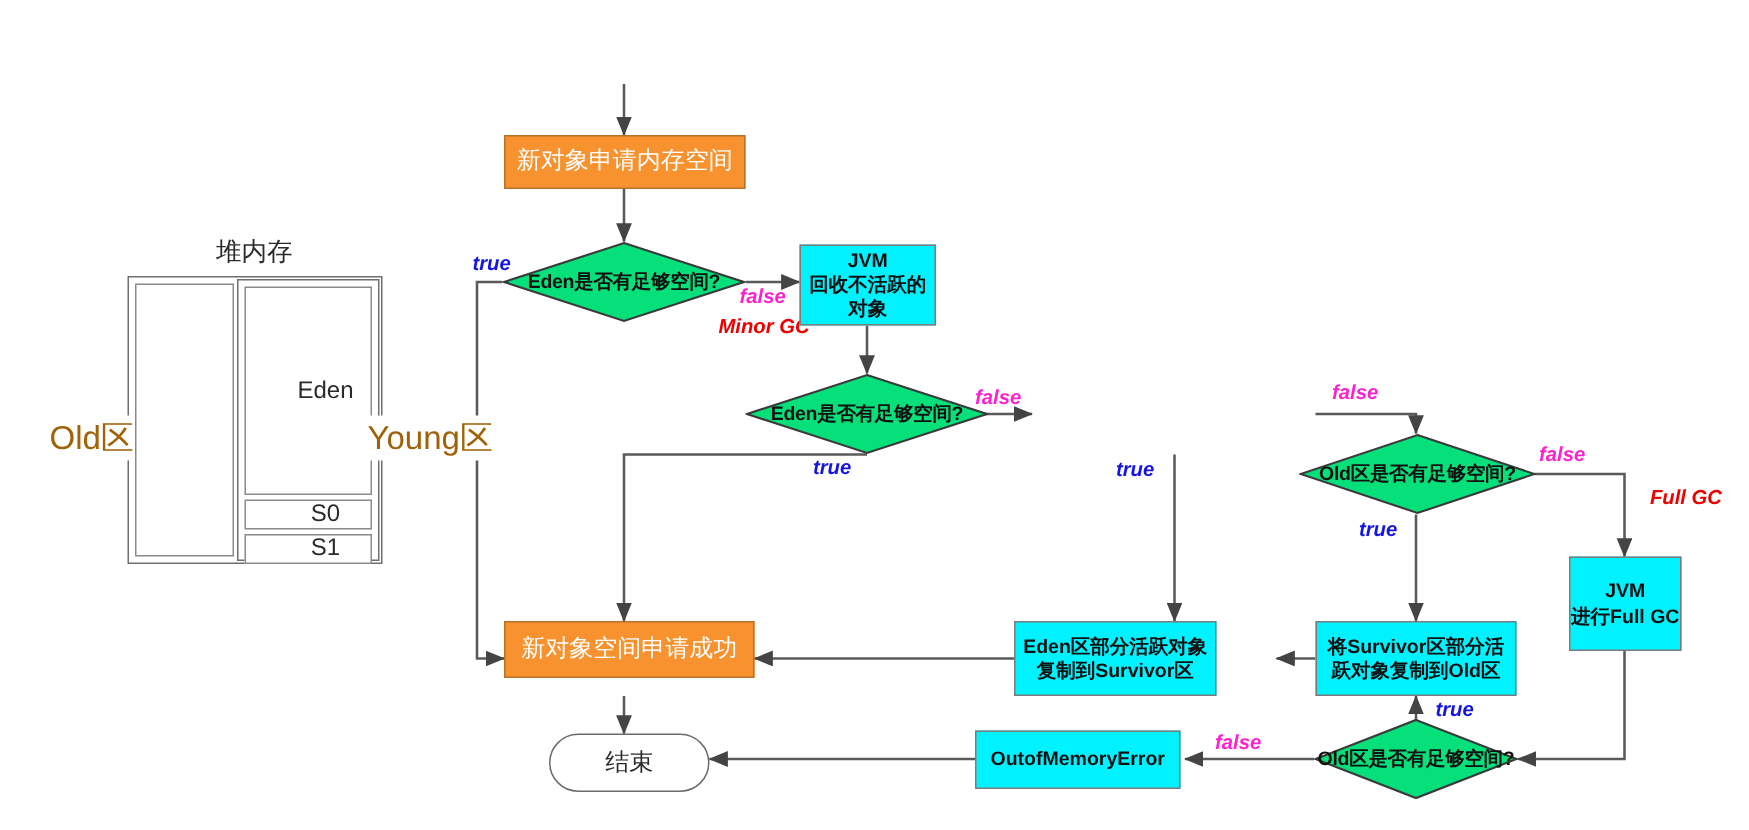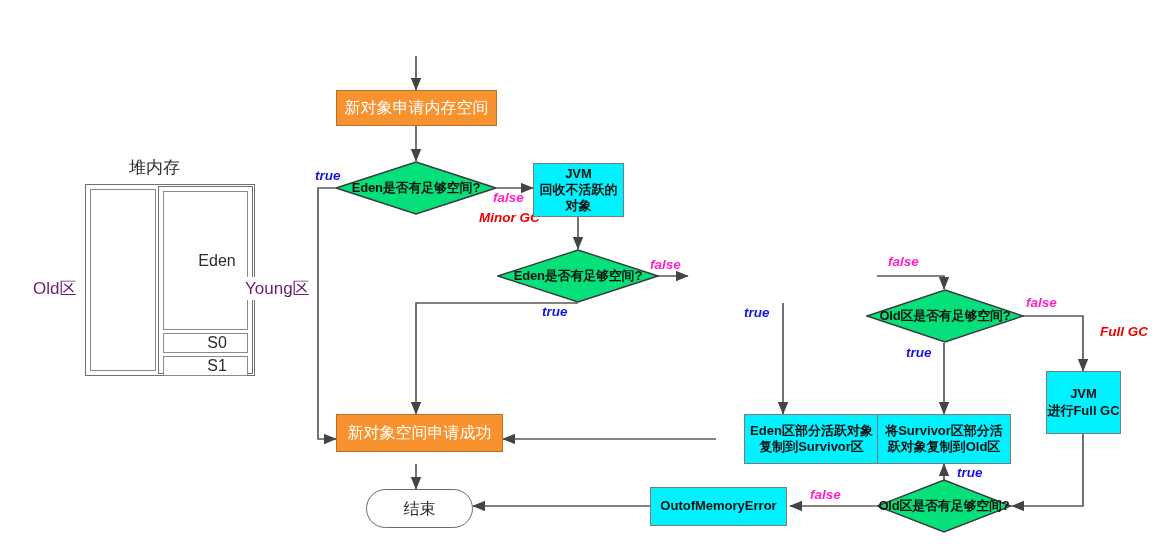--- a/index.html
+++ b/index.html
@@ -42,21 +42,21 @@
   .lbl{position:absolute;font-size:13.5px;font-weight:bold;white-space:nowrap;font-style:italic;}
   .lbl-true{color:#1414e6;}
   .lbl-false{color:#ff22cc;}
   .lbl-gc{color:#ee0000;}
 
   
   .heap-title{position:absolute;font-size:17px;color:#2b2b2b;white-space:nowrap;}
   .heap-outer{position:absolute;border:1.6px solid #6f6f6f;background:#ffffff;box-sizing:border-box;}
   .heap-cell{position:absolute;border:1.3px solid #8a8a8a;background:#ffffff;box-sizing:border-box;
              display:flex;align-items:center;justify-content:center;font-size:16px;color:#2b2b2b;padding-left:23px;}
-  .heap-lbl{position:absolute;font-size:17px;color:#701a75;white-space:nowrap;background:#fff;}
+  .heap-lbl{position:absolute;font-size:22px;color:#a16207;white-space:nowrap;background:#fff;}
 </style>
 </head>
 <body>
 
 <div id="stage">
 
   <svg id="wires" viewBox="0 0 1166 553" xmlns="http://www.w3.org/2000/svg">
     <defs>
       <marker id="ah" markerWidth="9" markerHeight="9" refX="7.2" refY="3.1" orient="auto" markerUnits="strokeWidth">
         <path d="M0,0 L7.6,3.1 L0,6.2 z" fill="#444444"></path>
@@ -95,21 +95,21 @@
       <path d="M578,303 L416,303 L416,414"></path>
 
       <path d="M335,188 L318,188 L318,439 L336,439"></path>
 
       <path d="M416,464 L416,489"></path>
 
       <path d="M653,506 L473,506"></path>
     </g>
   </svg>
 
-  <div class="heap-title" style="left:129px;top:156px;font-family:Liberation Serif, serif;">堆内存</div>
+  <div class="heap-title" style="left:144px;top:156px;font-family:Liberation Serif, serif;">堆内存</div>
 
   <div class="heap-outer" style="left:85px;top:184px;width:170px;height:192px;"></div>
 
   <div class="heap-cell" style="left:90px;top:189px;width:66px;height:182px;"></div>
 
   <div class="heap-outer" style="left:158px;top:186px;width:95px;height:188px;"></div>
 
   <div class="heap-cell" style="left:163px;top:191px;width:85px;height:139px;">Eden</div>
 
   <div class="heap-cell" style="left:163px;top:333px;width:85px;height:20px;">S0</div>
@@ -158,21 +158,21 @@
   </div>
   <div class="lbl lbl-false" style="left:1026px;top:295px;">false</div>
   <div class="lbl lbl-gc" style="left:1100px;top:324px;">Full GC</div>
   <div class="lbl lbl-true" style="left:906px;top:345px;">true</div>
 
   <div class="node proc-cyan" style="left:1046px;top:371px;width:75px;height:63px;flex-direction:column;">
     <span>JVM</span>
     <span>进行Full GC</span>
   </div>
 
-  <div class="node proc-cyan" style="left:744px;top:414px;width:135px;height:50px;flex-direction:column;">
+  <div class="node proc-cyan" style="left:676px;top:414px;width:135px;height:50px;flex-direction:column;">
     <span>Eden区部分活跃对象</span>
     <span>复制到Survivor区</span>
   </div>
 
   <div class="node proc-cyan" style="left:877px;top:414px;width:134px;height:50px;flex-direction:column;">
     <span>将Survivor区部分活</span>
     <span>跃对象复制到Old区</span>
   </div>
 
   <div class="dia" style="left:876px;top:479px;width:136px;height:54px;">

